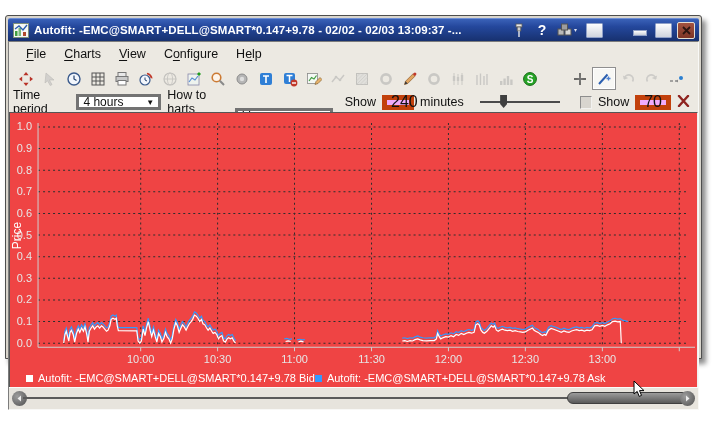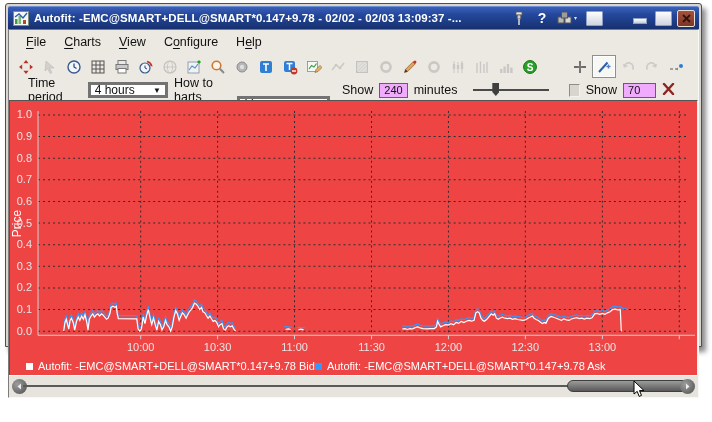--- a/index.html
+++ b/index.html
@@ -1,18 +1,18 @@
 <!DOCTYPE html>
 <html><head>
 <meta charset="utf-8">
 <style>
   html,body{margin:0;padding:0;background:#fff;}
   .stage{position:relative;width:712px;height:422px;background:#fff;overflow:hidden;
          font-family:"Liberation Sans",sans-serif;-webkit-font-smoothing:antialiased;}
-  .window{position:absolute;left:5px;top:3px;width:697px;height:344px;background:#d9d5cc;
+  .window{position:absolute;left:5px;top:15px;width:697px;height:344px;background:#d9d5cc;
           border:1px solid #4e4e4e;border-radius:3px 3px 0 0;box-shadow:4px 5px 5px rgba(0,0,0,.45);
           padding:2px;box-sizing:border-box;}
   
   .titlebar{height:23px;display:flex;align-items:center;gap:5px;padding:0 4px;
             background:linear-gradient(180deg,#3a62b8 0%,#24479c 35%,#17316f 100%);
             border-radius:2px 2px 0 0;border-top:1px solid #6e8fd6;box-sizing:border-box;}
   .title-text{flex:1;color:#fff;font-weight:bold;font-size:11.5px;white-space:nowrap;
               overflow:hidden;letter-spacing:.1px;}
   .tbtn{width:18px;height:16px;display:flex;align-items:center;justify-content:center;cursor:default;}
   .help-glyph{color:#fff;font-weight:bold;font-size:14px;}
@@ -28,27 +28,27 @@
   .menubar{height:23px;display:flex;align-items:center;padding-left:8px;font-size:12.5px;color:#111;}
   .menu-item{padding:2px 9px;cursor:default;}
   .menu-item u{text-underline-offset:2px;}
   
   .toolbar{height:27px;display:flex;align-items:center;padding-left:5px;}
   .tb{width:22px;height:21px;display:flex;align-items:center;justify-content:center;border:1px solid transparent;}
   .tb.disabled{opacity:.5;}
   .tb.selected{background:#f7f7f4;border:1px solid #8f8f8f;box-shadow:inset 0 0 0 1px #fff;}
   .tb-spacer{width:26px;}
   
-  .ctlrow{height:20px;display:flex;align-items:center;gap:6px;padding:0 19px;font-size:12.5px;color:#111;}
+  .ctlrow{height:20px;display:flex;align-items:center;gap:6px;padding:0 4px;font-size:12.5px;color:#111;}
   .combo{background:#fff;border:3px solid #737373;height:16px;display:flex;align-items:center;
          padding:0 4px;box-sizing:border-box;font-size:12px;}
   .combo .caret{margin-left:auto;font-size:8px;color:#111;padding-left:8px;}
   .combo.w95{width:95px;} .combo.w110{width:110px;margin-top:28px;}
-  .numbox{background:#f0abfc;border:1px solid #c2410c;height:15px;display:flex;align-items:center;
-          padding:0 4px;font-size:11px;box-sizing:border-box;}
+  .numbox{background:#f0abfc;border:5px solid #c2410c;height:15px;display:flex;align-items:center;
+          padding:0 4px;font-size:16px;box-sizing:border-box;}
   .numbox.w30{width:32px;} .numbox.w38{width:38px;}
   .slider{position:relative;width:92px;height:16px;}
   .slider .track{position:absolute;left:0;right:0;top:7px;height:2px;background:#4a4a4a;}
   .slider .handle{position:absolute;top:1px;width:7px;height:13px;background:#3f3f3f;
                   clip-path:polygon(0 0,100% 0,100% 70%,50% 100%,0 70%);}
   .checkbox{width:11px;height:11px;background:#d8d5cf;border:1px solid;border-color:#8d8d8d #f2f2f0 #f2f2f0 #8d8d8d;}
   .panel-close{margin-left:auto;margin-right:4px;}
   
   .chart-panel{position:relative;height:275px;background:#ef4444;
                border-top:1px solid #555;border-left:1px solid #555;

